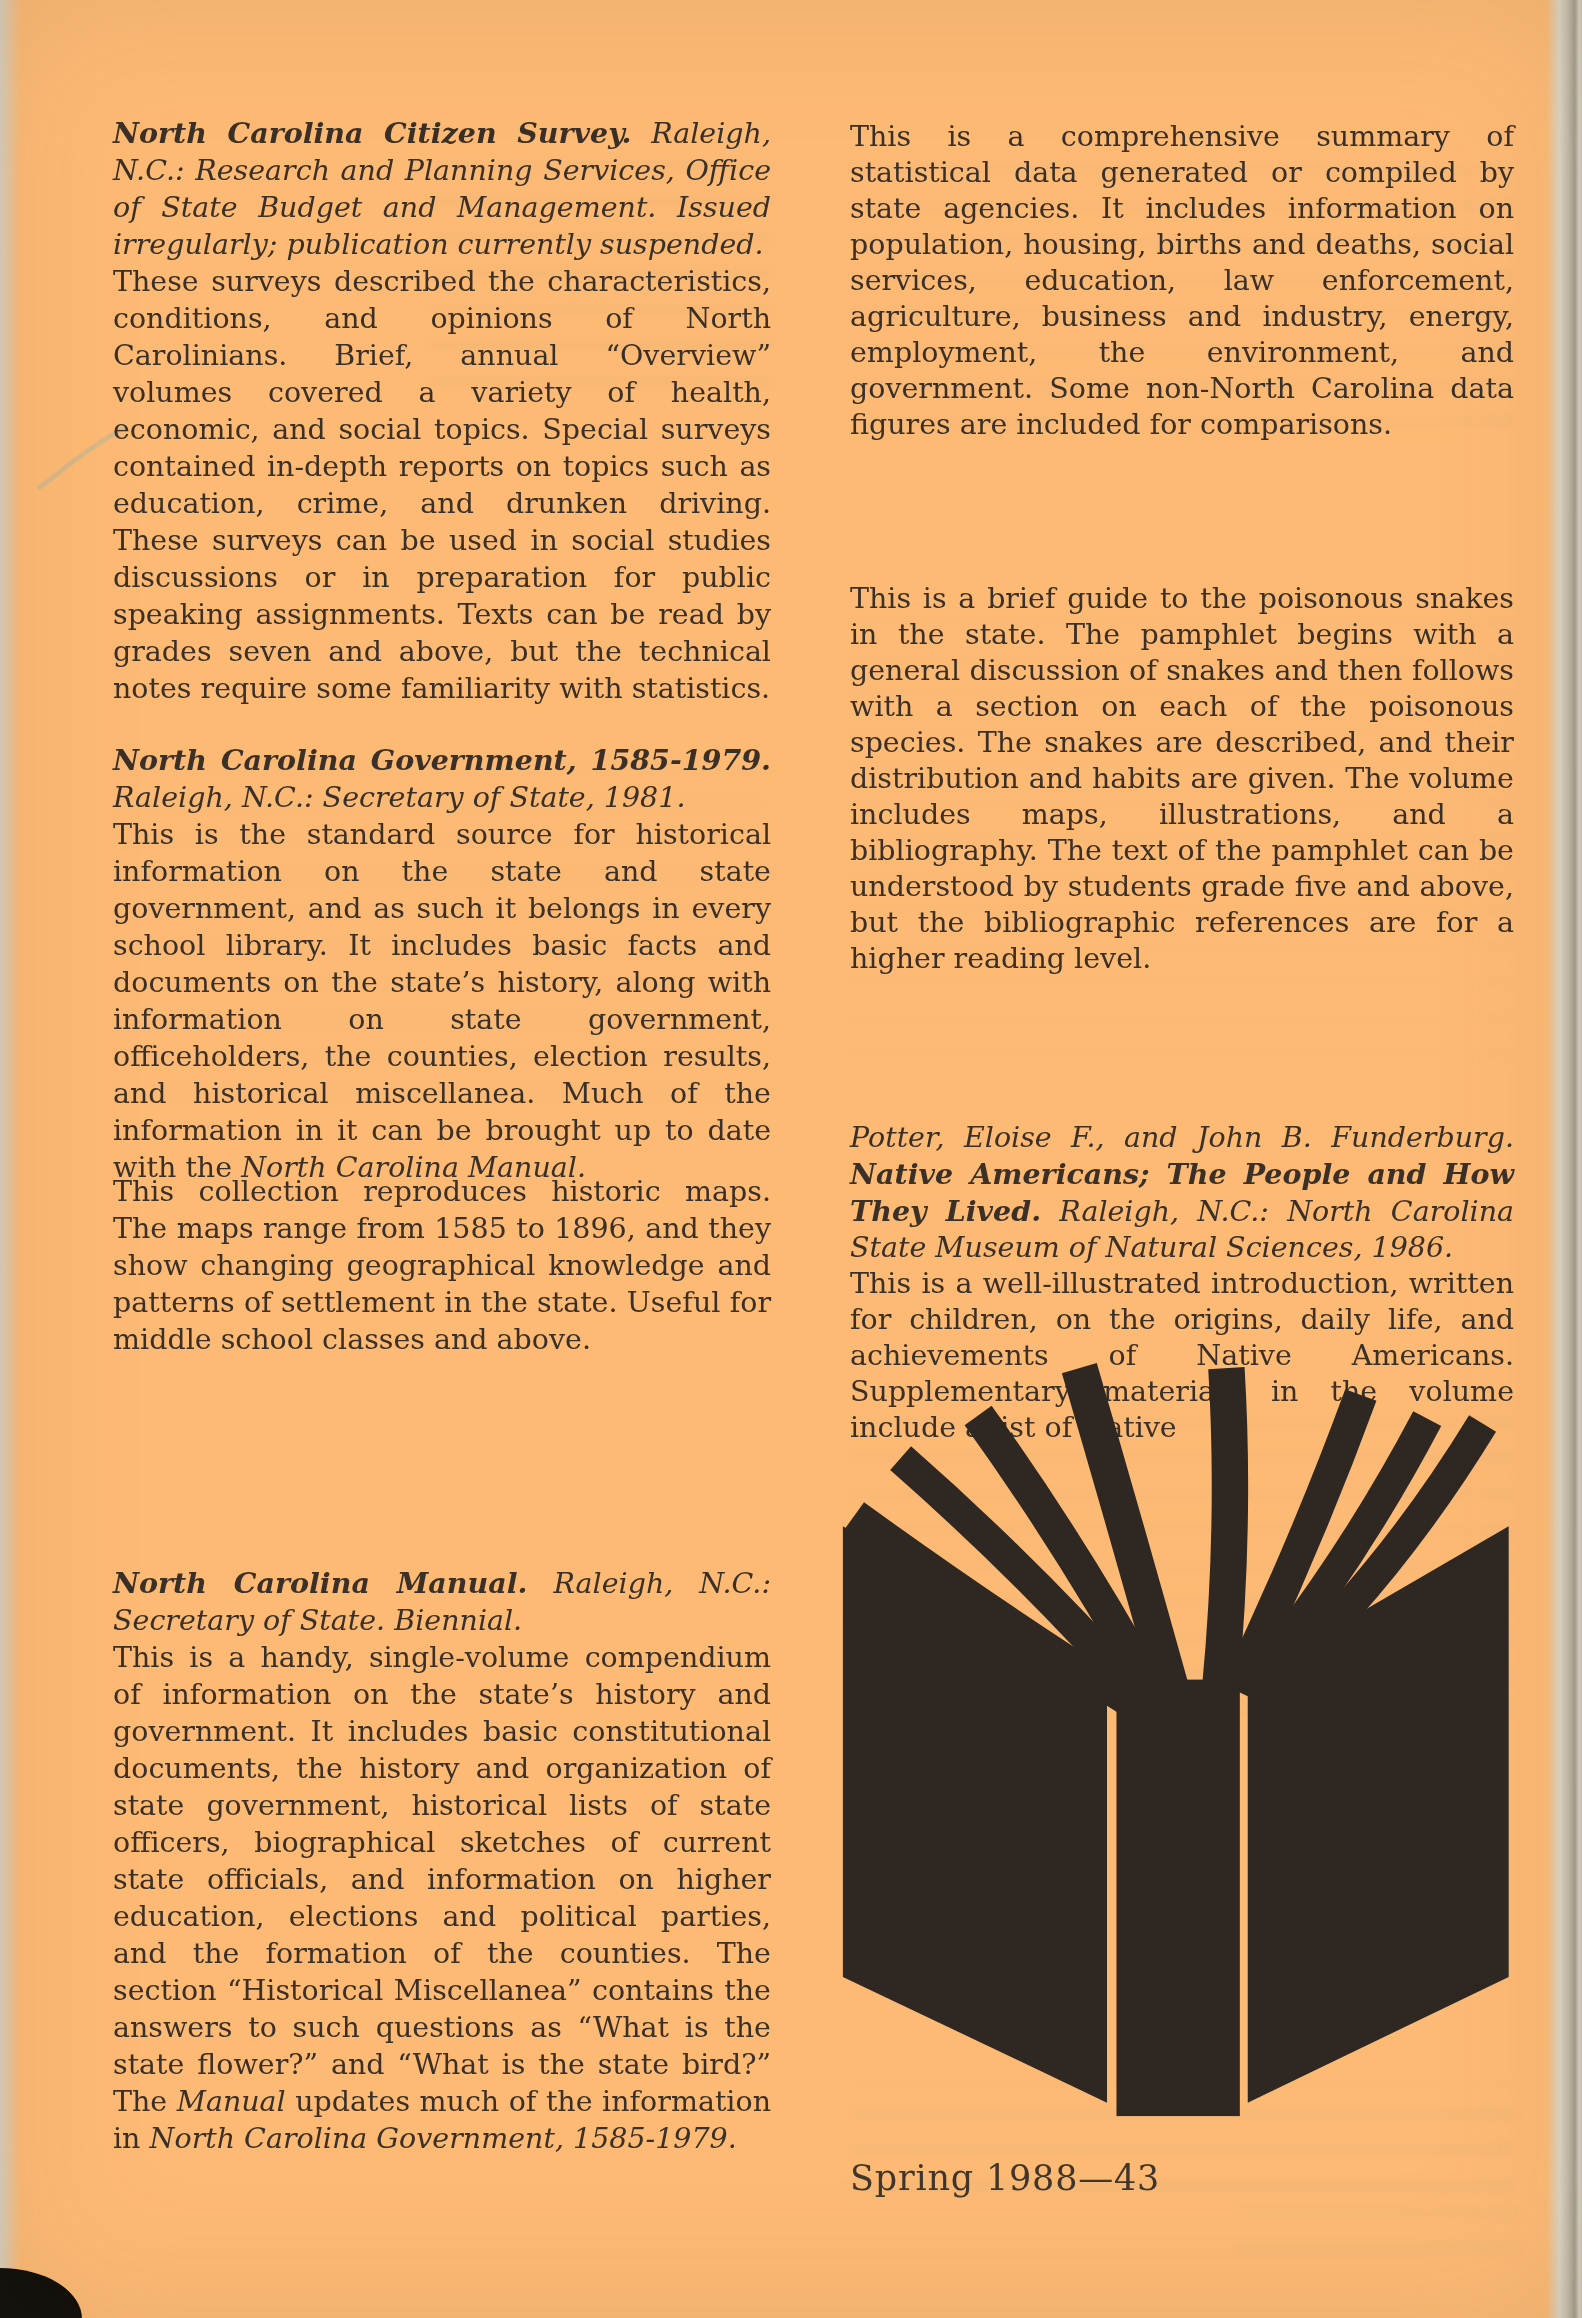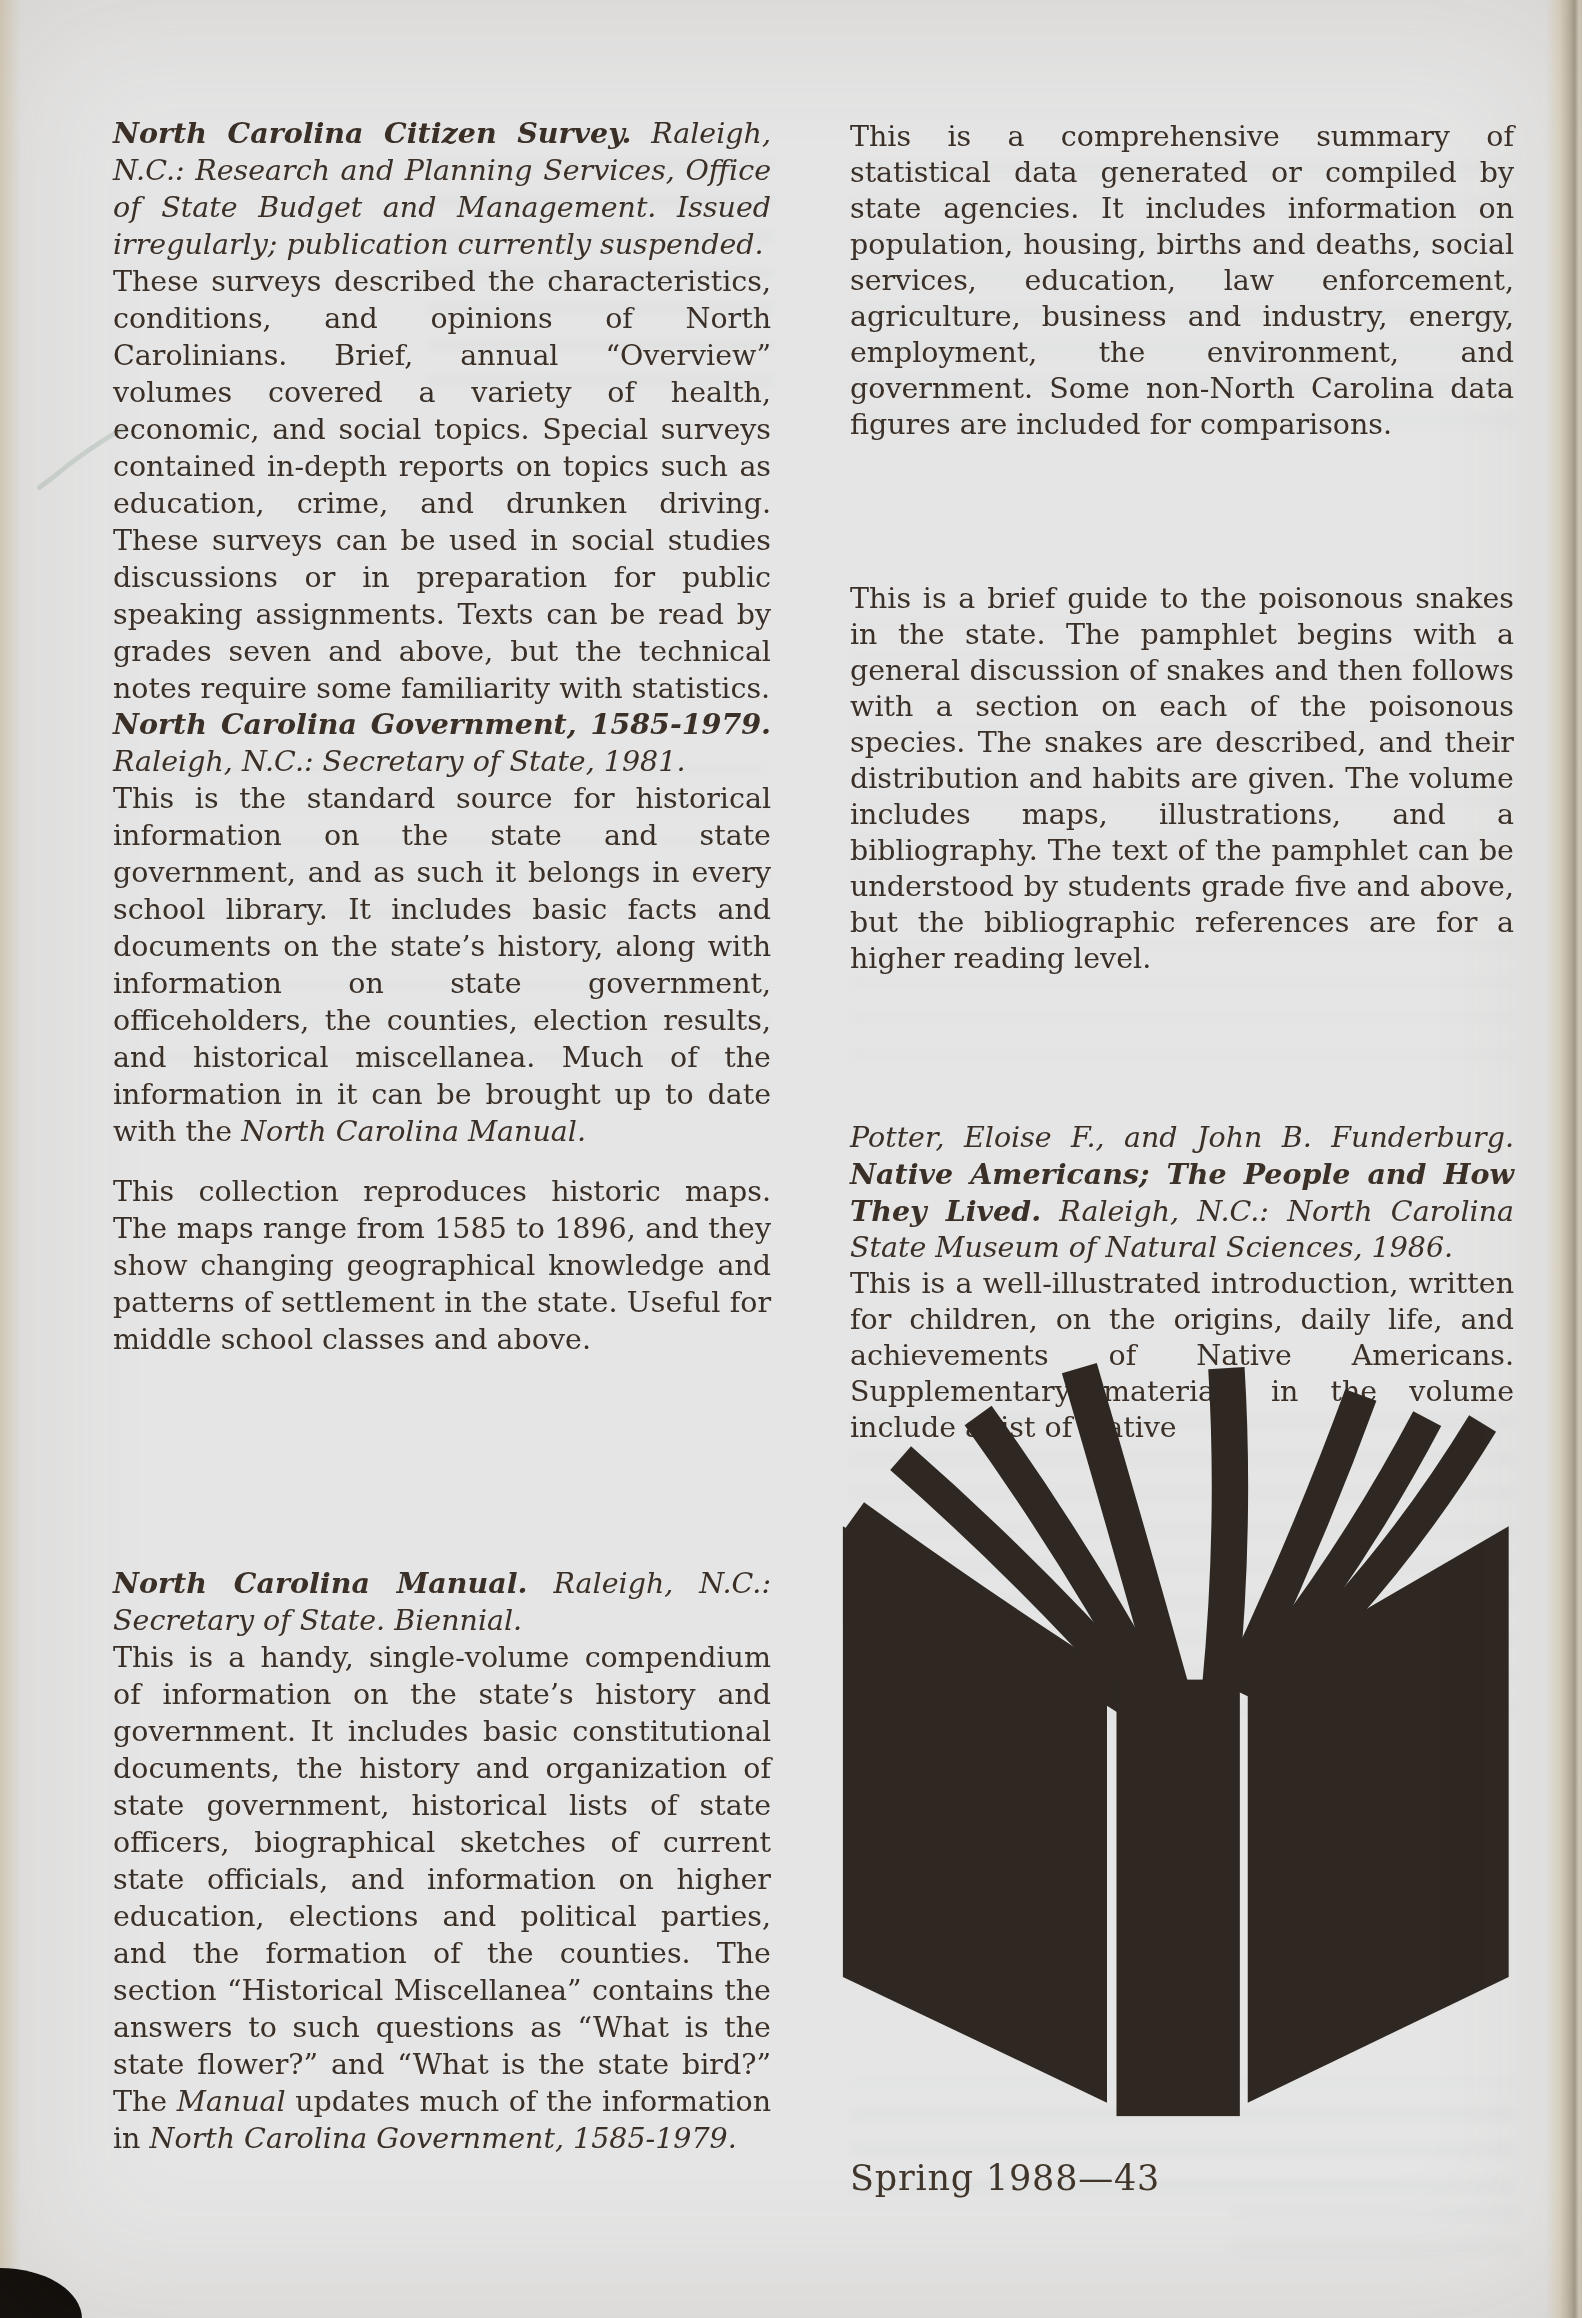--- a/index.html
+++ b/index.html
@@ -1,19 +1,19 @@
 <!DOCTYPE html>
 <html lang="en" style="font-size:12.7px"><head>
 <meta charset="utf-8">
 <style>
   html, body { margin:0; padding:0; }
   body { width:1582px; height:2319px; background:#cfc9ba; font-family:"DejaVu Serif","Liberation Serif",serif; }
   .page {
     position:relative; width:1582px; height:2319px; overflow:hidden;
-    background:#e5e5e5;
+    background:#fdba74;
   }
   .page .vignette {
     position:absolute; inset:0; pointer-events:none;
     box-shadow: inset 0 0 150px rgba(112,97,72,.15);
   }
   
   .edge-right {
     position:absolute; top:0; right:0; width:36px; height:100%;
     background:linear-gradient(90deg, rgba(0,0,0,0) 0%, #ddd6c5 38%, #c3bbaa 62%, #a59d8b 80%, #d8d2c4 92%, #cdc7b8 100%);
   }
@@ -67,21 +67,21 @@
     <path d="M8 98 L24 86 C 48 66, 84 40, 116 22" fill="none" stroke="#9fb3a8" stroke-width="6" stroke-linecap="round"></path>
   </svg>
 
   <div class="col col-left">
 
     <section class="entry" style="top:115px">
       <p><span class="au"></span><span class="ti">North Carolina Citizen Survey.</span><span class="ci"> Raleigh, N.C.: Research and Planning Services, Office of State Budget and Management. Issued irregularly; publication currently suspended.</span></p>
       <p><span>These surveys described the characteristics, conditions, and opinions of North Carolinians. Brief, annual “Overview” volumes covered a variety of health, economic, and social topics. Special surveys contained in-depth reports on topics such as education, crime, and drunken driving. These surveys can be used in social studies discussions or in preparation for public speaking assignments. Texts can be read by grades seven and above, but the technical notes require some familiarity with statistics.</span></p>
     </section>
 
-    <section class="entry" style="top:706px">
+    <section class="entry" style="top:742px">
       <p><span class="au"></span><span class="ti">North Carolina Government, 1585-1979.</span><span class="ci"> Raleigh, N.C.: Secretary of State, 1981.</span></p>
       <p><span>This is the standard source for historical information on the state and state government, and as such it belongs in every school library. It includes basic facts and documents on the state’s history, along with information on state government, officeholders, the counties, election results, and historical miscellanea. Much of the information in it can be brought up to date with the </span><span class="seg-i">North Carolina Manual.</span></p>
     </section>
 
     <section class="entry" style="top:1173px">
       <p><span>This collection reproduces historic maps. The maps range from 1585 to 1896, and they show changing geographical knowledge and patterns of settlement in the state. Useful for middle school classes and above.</span></p>
     </section>
 
     <section class="entry" style="top:1565px">
       <p><span class="au"></span><span class="ti">North Carolina Manual.</span><span class="ci"> Raleigh, N.C.: Secretary of State. Biennial.</span></p>

